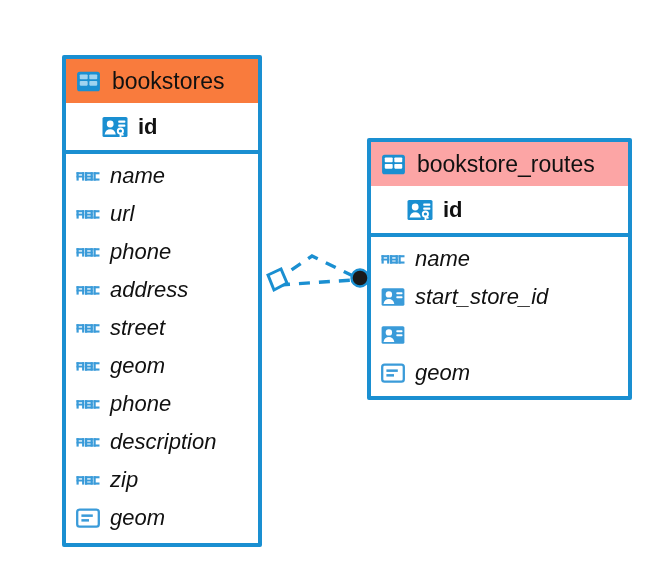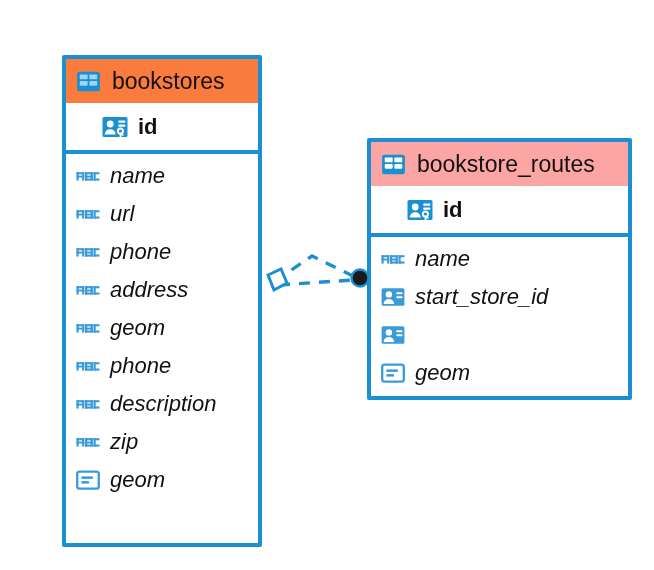--- a/index.html
+++ b/index.html
@@ -208,20 +208,39 @@
               <rect x="10.0" y="12.6" width="7.8" height="1.9"></rect>
             <rect x="10.0" y="15.5" width="7.8" height="2.1"></rect>
             <rect x="18.5" y="9.2" width="2.2" height="8.4"></rect>
             <rect x="18.5" y="9.2" width="6.0" height="2.1"></rect>
               <rect x="18.5" y="15.5" width="6.0" height="2.1"></rect>
           </g>
         </svg>
         <span class="field-name">address</span>
       </div>
 
+      <div class="field">
+        <svg class="ficon" viewBox="0 0 26 26">
+          <g fill="#3a9bd9">
+            <rect x="1.5" y="9.2" width="2.2" height="8.4"></rect>
+              <rect x="7.1" y="9.2" width="2.2" height="8.4"></rect>
+            <rect x="1.5" y="9.2" width="7.8" height="2.1"></rect>
+              <rect x="1.5" y="12.6" width="7.8" height="1.9"></rect>
+            <rect x="10.0" y="9.2" width="2.2" height="8.4"></rect>
+              <rect x="15.6" y="9.2" width="2.2" height="8.4"></rect>
+            <rect x="10.0" y="9.2" width="7.8" height="2.1"></rect>
+              <rect x="10.0" y="12.6" width="7.8" height="1.9"></rect>
+            <rect x="10.0" y="15.5" width="7.8" height="2.1"></rect>
+            <rect x="18.5" y="9.2" width="2.2" height="8.4"></rect>
+            <rect x="18.5" y="9.2" width="6.0" height="2.1"></rect>
+              <rect x="18.5" y="15.5" width="6.0" height="2.1"></rect>
+          </g>
+        </svg>
+        <span class="field-name">street</span>
+      </div>
 
       <div class="field">
         <svg class="ficon" viewBox="0 0 26 26">
           <g fill="#3a9bd9">
             <rect x="1.5" y="9.2" width="2.2" height="8.4"></rect>
               <rect x="7.1" y="9.2" width="2.2" height="8.4"></rect>
             <rect x="1.5" y="9.2" width="7.8" height="2.1"></rect>
               <rect x="1.5" y="12.6" width="7.8" height="1.9"></rect>
             <rect x="10.0" y="9.2" width="2.2" height="8.4"></rect>
               <rect x="15.6" y="9.2" width="2.2" height="8.4"></rect>

